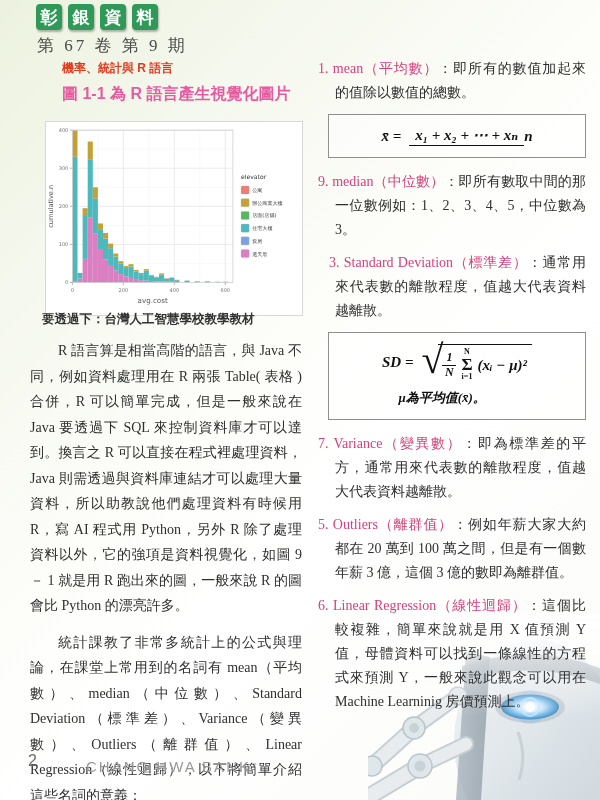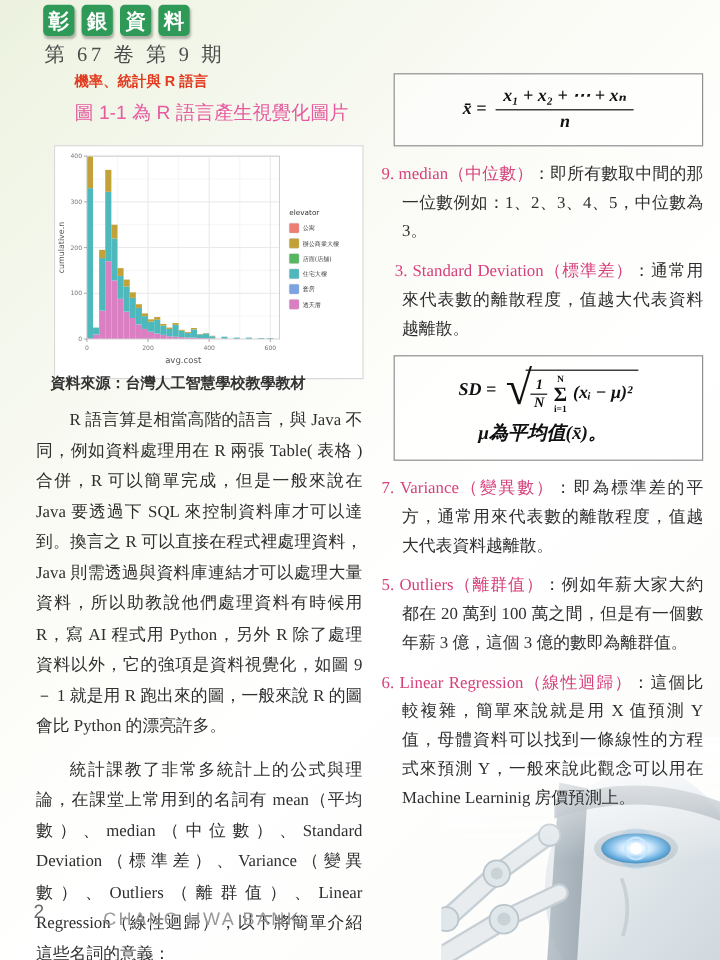--- a/index.html
+++ b/index.html
@@ -12,44 +12,44 @@
   #masthead{position:absolute;left:36px;top:4px;display:flex;gap:6px;}
   .tile{
     width:26px;height:26px;border-radius:4px;background:#2f9a57;
     box-shadow:1px 2px 2px rgba(0,0,0,.28);color:#ffffff;
     display:flex;align-items:center;justify-content:center;
     font-size:17px;font-weight:bold;
   }
   #issue-line{position:absolute;left:37px;top:34px;font-size:17px;letter-spacing:3px;color:#4c4c4c;}
   
   #section-title{position:absolute;left:62px;top:60px;font-family:"Liberation Sans","DejaVu Sans",sans-serif;font-size:12px;font-weight:bold;}
-  #figure-title{position:absolute;left:62px;top:84px;font-family:"Liberation Sans","DejaVu Sans",sans-serif;font-size:16px;font-weight:normal;}
+  #figure-title{position:absolute;left:62px;top:84px;font-family:"Liberation Sans","DejaVu Sans",sans-serif;font-size:16px;font-weight:bold;}
   #chart-box{position:absolute;left:45px;top:121px;width:256px;height:193px;background:#ffffff;border:1px solid #d8d8d8;}
   #chart-svg{width:100%;height:100%;display:block;font-family:"DejaVu Sans","Liberation Sans",sans-serif;}
   #source-note{position:absolute;left:42px;top:311px;font-size:12.5px;font-weight:bold;color:#333;}
   #left-text{position:absolute;left:30px;top:338px;width:272px;font-size:14px;line-height:25.5px;text-align:justify;}
   #left-text p{margin:0 0 11px 0;text-indent:2em;}
   
   #right-col{position:absolute;left:318px;top:57px;width:268px;font-size:14px;line-height:24px;text-align:justify;z-index:2;}
   .item{margin:0 0 9px 0;padding-left:17px;text-indent:-17px;}
   .item-head{font-weight:normal;}
   .fbox{margin:4px 0 12px 10px;border:1px solid #8f8f8f;padding:9px 6px;background:rgba(255,255,255,.55);}
   .frow{display:flex;align-items:center;justify-content:center;gap:8px;font-style:italic;font-weight:bold;font-size:15px;color:#111;}
-  .frac{display:inline-flex;flex-direction:column;align-items:center;line-height:1.25;}
+  .frac{display:inline-flex;align-items:center;line-height:1.25;}
   .frac .num{padding:0 6px 1px 6px;border-bottom:1.6px solid #111;}
   .frac .den{padding-top:1px;}
   .rad{display:inline-flex;align-items:flex-start;}
   .rad-sign{font-style:normal;font-size:40px;font-weight:bold;line-height:.92;margin-right:-5px;}
   .rad-body{display:inline-flex;align-items:center;gap:5px;border-top:1.8px solid #111;padding:3px 5px 0 4px;margin-top:2px;}
   .sfrac{display:inline-flex;flex-direction:column;align-items:center;line-height:1.05;font-size:12px;}
   .sfrac .n{padding:0 4px 1px 4px;border-bottom:1.4px solid #111;}
   .sig{display:inline-flex;flex-direction:column;align-items:center;line-height:1;}
   .sig .top,.sig .bot{font-size:8px;font-style:normal;}
   .sig .mid{font-size:17px;font-style:normal;font-weight:bold;}
-  .fnote{margin:5px 0 0 26%;font-style:italic;font-weight:bold;font-size:16px;color:#111;}
+  .fnote{margin:5px 0 0 26%;font-style:italic;font-weight:bold;font-size:13px;color:#111;}
   
   #page-number{position:absolute;left:28px;top:752px;font-size:16px;color:#6c6c6c;font-family:"Liberation Sans","DejaVu Sans",sans-serif;}
   #bank-name{position:absolute;left:86px;top:758px;font-size:15px;letter-spacing:2px;color:#989898;font-family:"Liberation Sans","DejaVu Sans",sans-serif;}
   
   #robot{position:absolute;right:0;bottom:0;width:232px;height:186px;z-index:1;opacity:.95;}
 </style>
 </head>
 <body>
 
 <div id="page">
@@ -239,29 +239,30 @@
         <text x="203" y="94" font-size="5" fill="#444">店面(店舖)</text>
         <rect x="192" y="100.5" width="8" height="8" rx="1" fill="#4db9bd" stroke="#bbb" stroke-width="0.3"></rect>
         <text x="203" y="106.5" font-size="5" fill="#444">住宅大樓</text>
         <rect x="192" y="113" width="8" height="8" rx="1" fill="#7ba3e3" stroke="#bbb" stroke-width="0.3"></rect>
         <text x="203" y="119" font-size="5" fill="#444">套房</text>
         <rect x="192" y="125.5" width="8" height="8" rx="1" fill="#db7fc3" stroke="#bbb" stroke-width="0.3"></rect>
         <text x="203" y="131.5" font-size="5" fill="#444">透天厝</text>
       </svg>
   </div>
 
-  <div id="source-note">資料來源：台灣人工智慧學校教學教材</div>
+  <div id="source-note">要透過下：台灣人工智慧學校教學教材</div>
 
   <div id="left-text">
     <p>R 語言算是相當高階的語言，與 Java 不同，例如資料處理用在 R 兩張 Table( 表格 ) 合併，R 可以簡單完成，但是一般來說在 Java 要透過下 SQL 來控制資料庫才可以達到。換言之 R 可以直接在程式裡處理資料，Java 則需透過與資料庫連結才可以處理大量資料，所以助教說他們處理資料有時候用 R，寫 AI 程式用 Python，另外 R 除了處理資料以外，它的強項是資料視覺化，如圖 9 － 1 就是用 R 跑出來的圖，一般來說 R 的圖會比 Python 的漂亮許多。</p>
     <p>統計課教了非常多統計上的公式與理論，在課堂上常用到的名詞有 mean（平均數）、median（中位數）、Standard Deviation（標準差）、Variance（變異數）、Outliers（離群值）、Linear Regression（線性迴歸），以下將簡單介紹這些名詞的意義：</p>
   </div>
 
   <div id="right-col">
 
+    <p class="item"><span class="item-head accent" style="color: rgb(214, 64, 124);">1. mean（平均數）</span><span>：即所有的數值加起來的值除以數值的總數。</span></p>
 
     <div class="fbox">
       <div class="frow">
         <span>x̄ =</span>
         <span class="frac">
           <span class="num">x₁ + x₂ + ⋯ + xₙ</span>
           <span class="den">n</span>
         </span>
       </div>
     </div>

